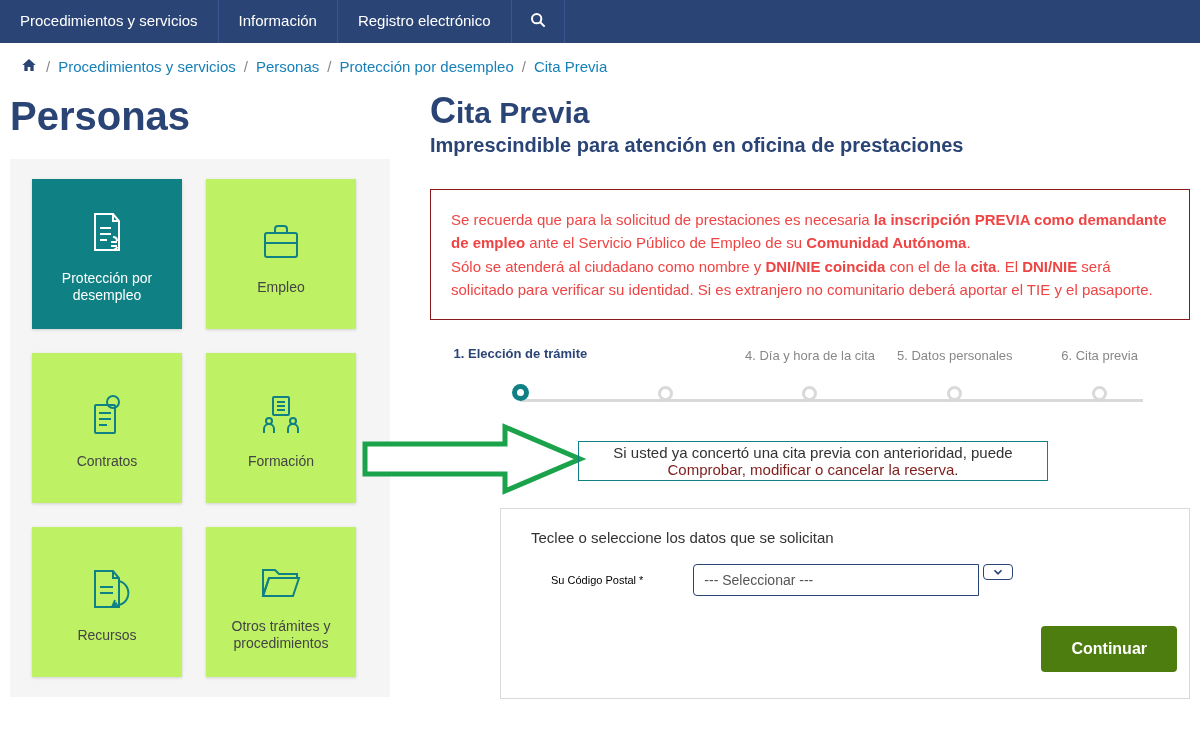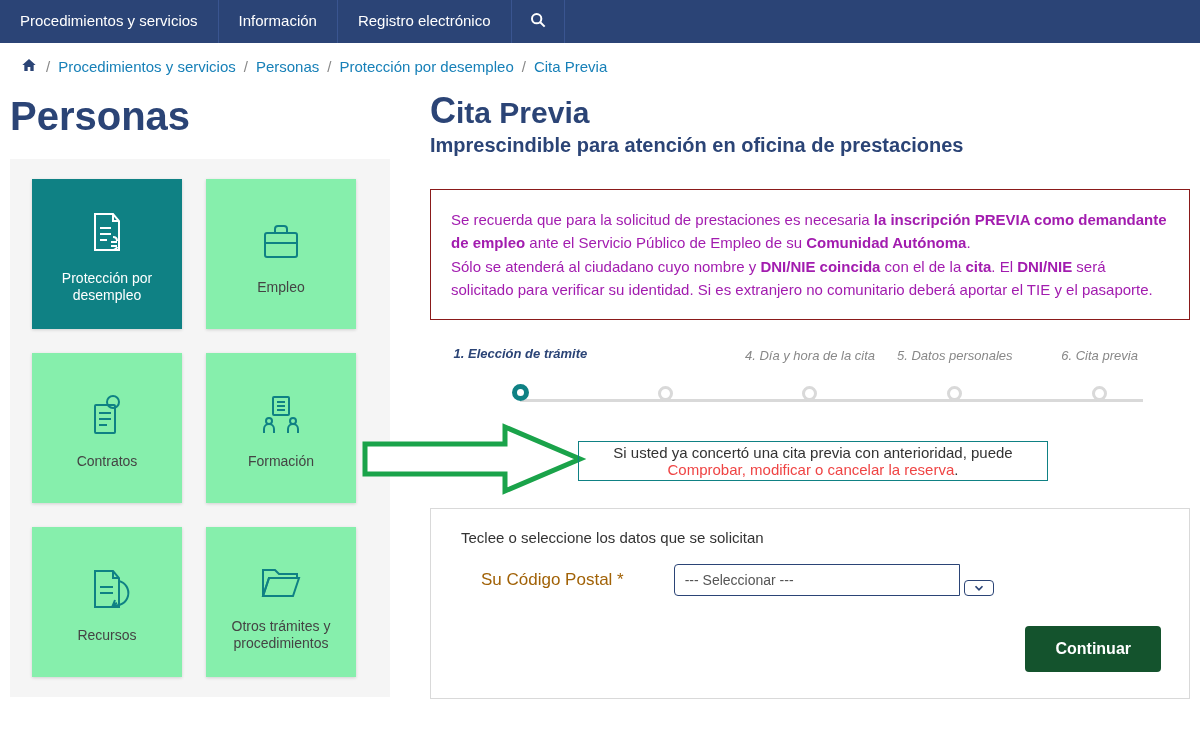--- a/index.html
+++ b/index.html
@@ -16,60 +16,60 @@
 .breadcrumb .sep { color: #888; }
 .breadcrumb .home { color: #2b4476; }
 
 
 .main { display: flex; padding: 0 10px 30px 10px; gap: 40px; align-items: flex-start; }
 .left { width: 380px; flex: none; }
 .left h1 { font-size: 40px; color: #2b4476; font-weight: 700; margin: 10px 0 20px 0; }
 
 .sidebar-panel { background: #f5f5f5; padding: 20px 22px; }
 .card-grid { display: flex; flex-wrap: wrap; gap: 24px; }
-.card { width: 150px; height: 150px; background: #86efac; box-shadow: 0 1px 3px rgba(0,0,0,0.15); display: flex; flex-direction: column; align-items: center; justify-content: center; padding: 10px; text-align: center; cursor: pointer; }
+.card { width: 150px; height: 150px; background: #bef264; box-shadow: 0 1px 3px rgba(0,0,0,0.15); display: flex; flex-direction: column; align-items: center; justify-content: center; padding: 10px; text-align: center; cursor: pointer; }
 .card.active { background: #0f8184; color: #fff; }
 .card .ico { width: 56px; height: 56px; display: flex; align-items: center; justify-content: center; margin-bottom: 10px; }
 .card .lbl { font-size: 14px; color: #444; line-height: 1.2; }
 .card.active .lbl { color: #fff; }
 .card svg { stroke: #0f8184; fill: none; stroke-width: 2; }
 .card.active svg { stroke: #fff; }
 
 
 .right { flex: 1; padding-top: 6px; }
 .right h2 { font-size: 30px; color: #2b4476; font-weight: 700; }
 .right h2 .cap { font-size: 36px; }
 .right .subtitle { font-size: 20px; color: #2b4476; font-weight: 700; margin-top: 2px; }
 
-.notice { border: 1px solid #8a1a1a; padding: 18px 20px; margin-top: 32px; font-size: 15px; line-height: 1.55; color: #a21caf; }
+.notice { border: 1px solid #8a1a1a; padding: 18px 20px; margin-top: 32px; font-size: 15px; line-height: 1.55; color: #ef4444; }
 .notice b { font-weight: 700; }
 
 .steps-wrap { margin-top: 26px; padding: 0 18px; }
 .steps { display: flex; align-items: flex-end; justify-content: space-between; position: relative; }
 .step { flex: 1; text-align: center; font-size: 13px; color: #888; position: relative; }
 .step .slbl { display: block; line-height: 1.2; min-height: 32px; }
 .step.active .slbl { color: #2b4476; font-weight: 700; }
 .step-line { position: absolute; left: 10%; right: 4%; top: 53px; height: 3px; background: #d9d9d9; z-index: 0; }
 .step .dot { display: inline-block; width: 15px; height: 15px; border: 3px solid #d9d9d9; border-radius: 50%; background: #fff; margin-top: 6px; position: relative; z-index: 1; }
 .step.active .dot { width: 17px; height: 17px; border: 5px solid #0f8184; }
 
 .arrow-row { display: flex; align-items: center; margin-top: 18px; gap: 8px; }
 .arrow-row svg { flex: none; }
 .linkbox { border: 1px solid #0f8184; text-align: center; padding: 2px 18px; font-size: 15px; flex: 1; max-width: 470px; margin-left: -20px; }
-.linkbox a { color: #ef4444; text-decoration: none; }
-
-.formbox { border: 1px solid #d9d9d9; margin-top: 8px; padding: 20px 28px 26px 30px; }
+.linkbox a { color: #7f1d1d; text-decoration: none; }
+
+.formbox { border: 1px solid #d9d9d9; margin-top: 8px; padding: 20px 12px 26px 30px; margin-left: 70px; }
 .formbox .prompt { font-size: 15px; color: #333; margin-bottom: 18px; }
 .form-row { display: flex; align-items: center; gap: 50px; margin-bottom: 30px; padding: 0 20px; }
-.form-row label { font-size: 17px; color: #a16207; }
-.select-wrap { display: flex; align-items: flex-end; flex: 1; max-width: 320px; }
+.form-row label { font-size: 11px; color: #000000; }
+.select-wrap { display: flex; align-items: flex-start; flex: 1; max-width: 320px; }
 .select-wrap .sel { flex: 1; border: 1px solid #2b4476; border-radius: 4px 0 0 4px; padding: 7px 10px; font-size: 14px; color: #555; background: #fff; }
 .select-wrap .caret { width: 30px; border: 1px solid #2b4476; border-radius: 4px; margin-left: 4px; display: flex; align-items: center; justify-content: center; background: #fff; }
 .btn-row { text-align: right; }
-.btn-primary { background: #14532d; color: #fff; border: none; border-radius: 4px; padding: 14px 30px; font-size: 16px; font-weight: 600; cursor: pointer; }
+.btn-primary { background: #4d7c0f; color: #fff; border: none; border-radius: 4px; padding: 14px 30px; font-size: 16px; font-weight: 600; cursor: pointer; }
 </style>
 </head>
 <body>
 
 <div class="topnav">
   <div class="item">Procedimientos y servicios</div>
   <div class="item">Información</div>
   <div class="item">Registro electrónico</div>
   <div class="item search">
     <span>
@@ -184,25 +184,25 @@
     </div>
     </div>
   </div>
 
   <div class="right">
     <h2><span class="cap">C</span><span>ita Previa</span></h2>
     <div class="subtitle">Imprescindible para atención en oficina de prestaciones</div>
 
     <div class="notice">
       <span>Se recuerda que para la solicitud de prestaciones es necesaria </span><b>la inscripción PREVIA como demandante de empleo</b><span> ante el Servicio Público de Empleo de su </span><b>Comunidad Autónoma</b><span>.</span><br>
-      <span>Sólo se atenderá al ciudadano cuyo nombre y </span><b>DNI/NIE coincida</b><span> con el de la </span><b>cita</b><span>. El </span><b>DNI/NIE</b><span> será solicitado para verificar su identidad. Si es extranjero no comunitario deberá aportar el TIE y el pasaporte.</span>
+      <span>Sólo se atenderá al ciudadano como nombre y </span><b>DNI/NIE coincida</b><span> con el de la </span><b>cita</b><span>. El </span><b>DNI/NIE</b><span> será solicitado para verificar su identidad. Si es extranjero no comunitario deberá aportar el TIE y el pasaporte.</span>
     </div>
 
     <div class="steps-wrap">
-      <div style="position:relative;font-style:italic;">
+      <div style="position:relative;">
         <div class="step-line"></div>
         <div class="steps">
           <div class="step active">
             <span class="slbl">1. Elección de trámite</span><span class="dot"></span>
           </div>
           <div class="step">
             <span class="dot"></span>
           </div>
           <div class="step">
             <span class="slbl">4. Día y hora de la cita</span><span class="dot"></span>

